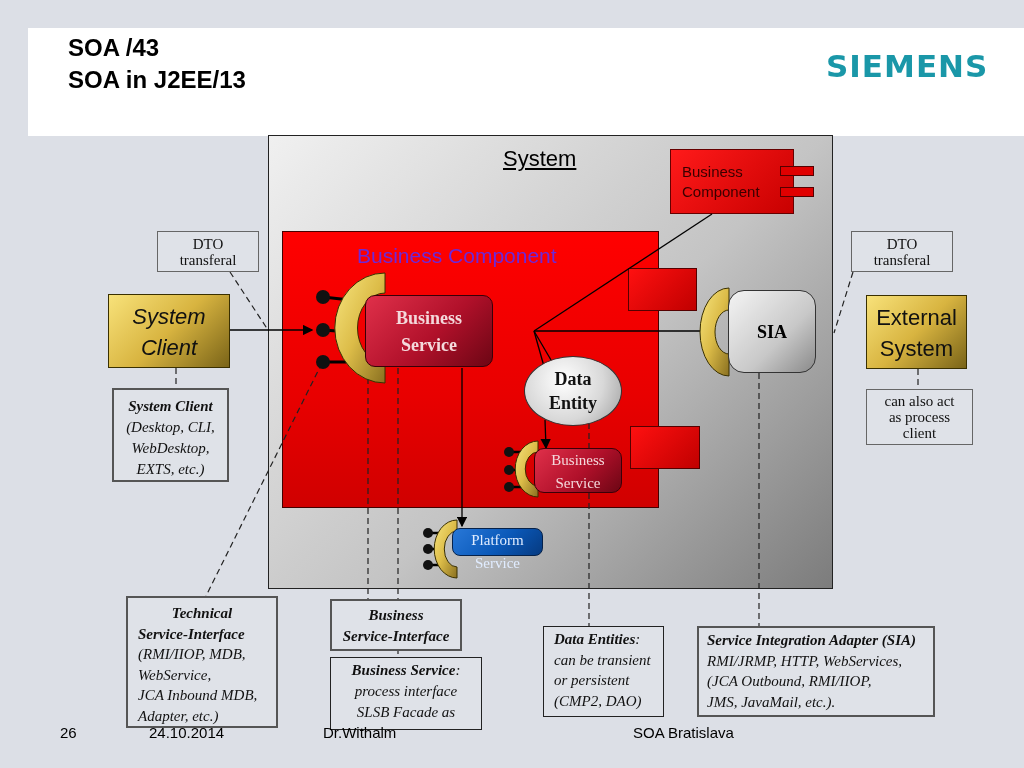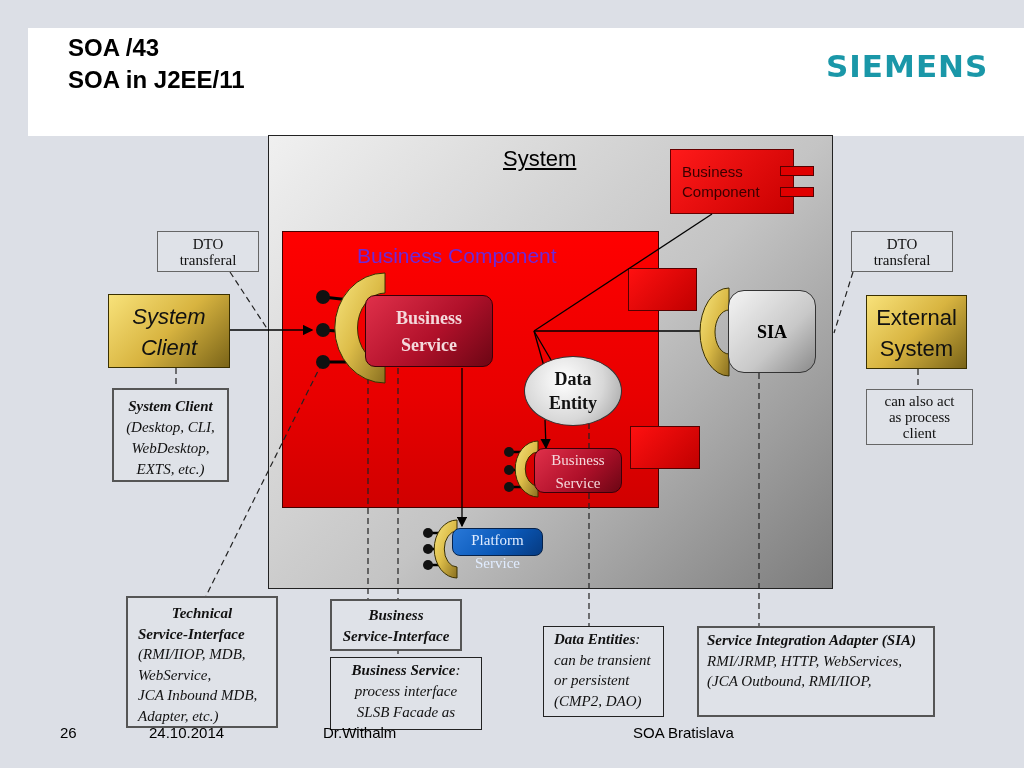--- a/index.html
+++ b/index.html
@@ -58,21 +58,21 @@
   #de-note { left:543px; top:626px; width:121px; height:91px; font-size:15px; line-height:20.5px; padding:2px 0 0 10px; }
   #sia-note { left:697px; top:626px; width:238px; height:91px; font-size:15px; line-height:20.5px; padding:2px 0 0 8px; }
 
   .foot { top:724px; font-size:15px; color:#000; }
 </style>
 </head>
 <body>
 
 <div id="header" class="abs"></div>
 <div id="title1" class="abs">SOA /43</div>
-<div id="title2" class="abs">SOA in J2EE/11</div>
+<div id="title2" class="abs">SOA in J2EE/13</div>
 <div id="logo" class="abs">SIEMENS</div>
 
 <div id="system-box" class="abs"></div>
 <div id="system-label" class="abs">System</div>
 
 <div id="bc-top" class="abs"></div>
 <div class="abs tab" style="left:780px;top:166px;"></div>
 <div class="abs tab" style="left:780px;top:187px;"></div>
 <div id="bc-top-text" class="abs">
   <div>Business</div>
@@ -232,18 +232,19 @@
   <div><span class="b">Data Entities</span><span>:</span></div>
   <div>can be transient</div>
   <div>or persistent</div>
   <div>(CMP2, DAO)</div>
 </div>
 
 <div id="sia-note" class="abs note dark i">
   <div class="b" style="white-space:nowrap;">Service Integration Adapter (SIA)</div>
   <div>RMI/JRMP, HTTP, WebServices,</div>
   <div>(JCA Outbound, RMI/IIOP,</div>
+  <div>JMS, JavaMail, etc.).</div>
 </div>
 
 <div class="abs foot" style="left:60px;">26</div>
 <div class="abs foot" style="left:149px;">24.10.2014</div>
 <div class="abs foot" style="left:323px;">Dr.Withalm</div>
 <div class="abs foot" style="left:633px;">SOA Bratislava</div>
 
 </body></html>

